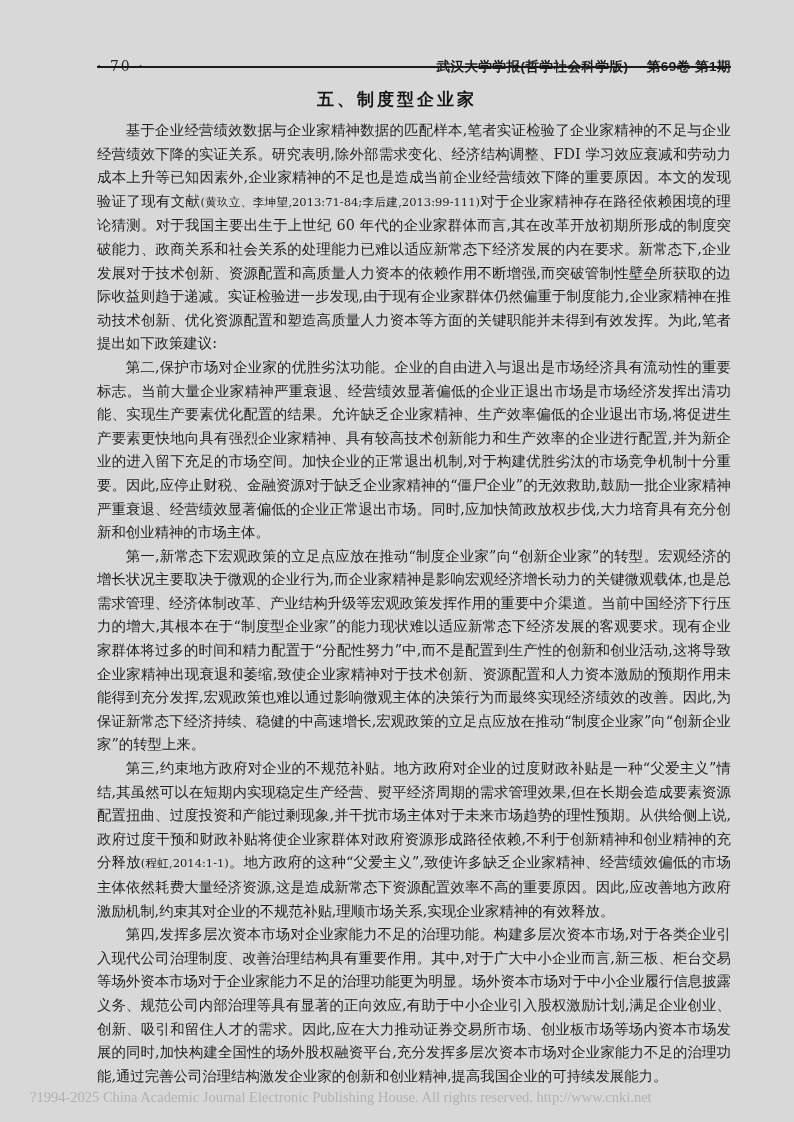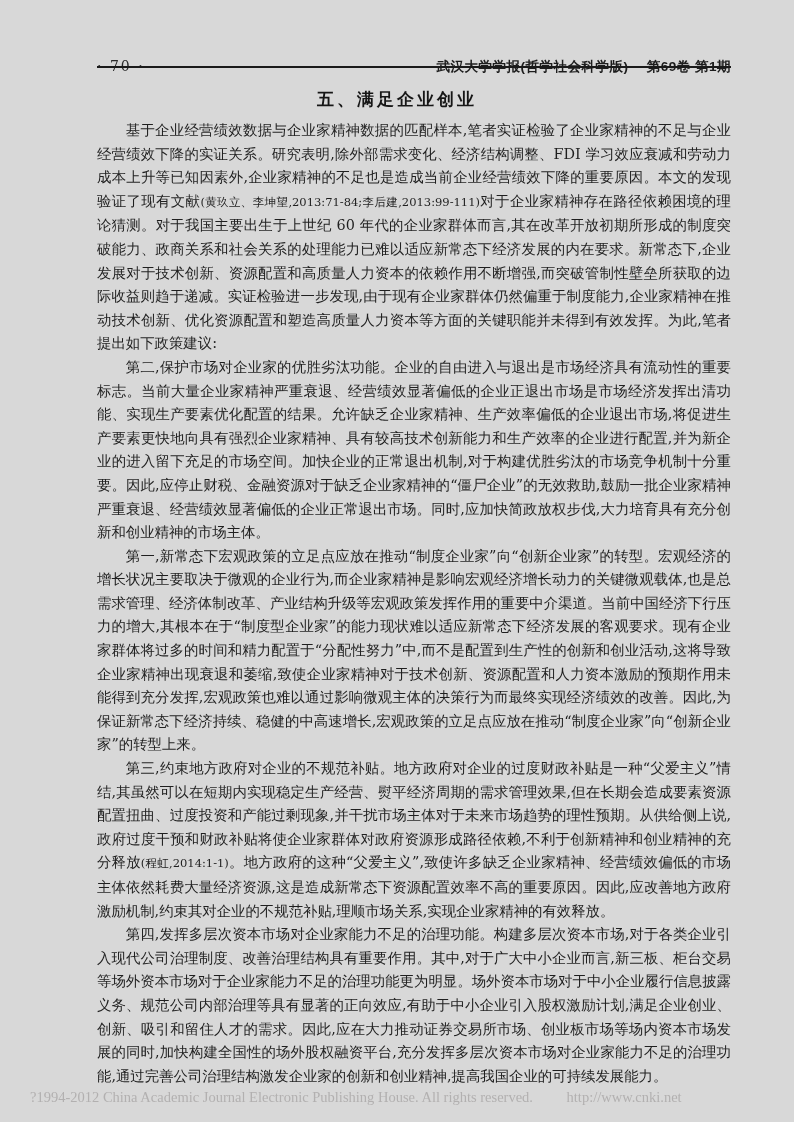--- a/index.html
+++ b/index.html
@@ -59,45 +59,45 @@
     letter-spacing: 0;
   }
   .footer {
     position: absolute;
     left: 30px; bottom: 16px;
     font-family: "Liberation Serif", serif;
     font-size: 14.5px;
     color: #b2b0b0;
     white-space: nowrap;
   }
-  .footer .url { margin-left: 30px; }
+  .footer .url { }
 </style>
 </head>
 <body>
 
 <div class="page">
 
   <div class="header">
     <span class="page-num">· 70 ·</span>
     <span class="journal-line">
       <span>武汉大学学报(哲学社会科学版)</span>
       <span class="vol">第69卷 第1期</span>
     </span>
   </div>
 
   <div class="rule"></div>
 
-  <div class="section-title">五、满足企业创业</div>
+  <div class="section-title">五、制度型企业家</div>
 
   <div class="article-body">
       <p><span>基于企业经营绩效数据与企业家精神数据的匹配样本,笔者实证检验了企业家精神的不足与企业经营绩效下降的实证关系。研究表明,除外部需求变化、经济结构调整、FDI 学习效应衰减和劳动力成本上升等已知因素外,企业家精神的不足也是造成当前企业经营绩效下降的重要原因。本文的发现验证了现有文献</span><span class="cite">(黄玖立、李坤望,2013:71-84;李后建,2013:99-111)</span><span>对于企业家精神存在路径依赖困境的理论猜测。对于我国主要出生于上世纪 60 年代的企业家群体而言,其在改革开放初期所形成的制度突破能力、政商关系和社会关系的处理能力已难以适应新常态下经济发展的内在要求。新常态下,企业发展对于技术创新、资源配置和高质量人力资本的依赖作用不断增强,而突破管制性壁垒所获取的边际收益则趋于递减。实证检验进一步发现,由于现有企业家群体仍然偏重于制度能力,企业家精神在推动技术创新、优化资源配置和塑造高质量人力资本等方面的关键职能并未得到有效发挥。为此,笔者提出如下政策建议:</span></p>
       <p><span>第二,保护市场对企业家的优胜劣汰功能。企业的自由进入与退出是市场经济具有流动性的重要标志。当前大量企业家精神严重衰退、经营绩效显著偏低的企业正退出市场是市场经济发挥出清功能、实现生产要素优化配置的结果。允许缺乏企业家精神、生产效率偏低的企业退出市场,将促进生产要素更快地向具有强烈企业家精神、具有较高技术创新能力和生产效率的企业进行配置,并为新企业的进入留下充足的市场空间。加快企业的正常退出机制,对于构建优胜劣汰的市场竞争机制十分重要。因此,应停止财税、金融资源对于缺乏企业家精神的“僵尸企业”的无效救助,鼓励一批企业家精神严重衰退、经营绩效显著偏低的企业正常退出市场。同时,应加快简政放权步伐,大力培育具有充分创新和创业精神的市场主体。</span></p>
       <p><span>第一,新常态下宏观政策的立足点应放在推动“制度企业家”向“创新企业家”的转型。宏观经济的增长状况主要取决于微观的企业行为,而企业家精神是影响宏观经济增长动力的关键微观载体,也是总需求管理、经济体制改革、产业结构升级等宏观政策发挥作用的重要中介渠道。当前中国经济下行压力的增大,其根本在于“制度型企业家”的能力现状难以适应新常态下经济发展的客观要求。现有企业家群体将过多的时间和精力配置于“分配性努力”中,而不是配置到生产性的创新和创业活动,这将导致企业家精神出现衰退和萎缩,致使企业家精神对于技术创新、资源配置和人力资本激励的预期作用未能得到充分发挥,宏观政策也难以通过影响微观主体的决策行为而最终实现经济绩效的改善。因此,为保证新常态下经济持续、稳健的中高速增长,宏观政策的立足点应放在推动“制度企业家”向“创新企业家”的转型上来。</span></p>
       <p><span>第三,约束地方政府对企业的不规范补贴。地方政府对企业的过度财政补贴是一种“父爱主义”情结,其虽然可以在短期内实现稳定生产经营、熨平经济周期的需求管理效果,但在长期会造成要素资源配置扭曲、过度投资和产能过剩现象,并干扰市场主体对于未来市场趋势的理性预期。从供给侧上说,政府过度干预和财政补贴将使企业家群体对政府资源形成路径依赖,不利于创新精神和创业精神的充分释放</span><span class="cite">(程虹,2014:1-1)</span><span>。地方政府的这种“父爱主义”,致使许多缺乏企业家精神、经营绩效偏低的市场主体依然耗费大量经济资源,这是造成新常态下资源配置效率不高的重要原因。因此,应改善地方政府激励机制,约束其对企业的不规范补贴,理顺市场关系,实现企业家精神的有效释放。</span></p>
       <p><span>第四,发挥多层次资本市场对企业家能力不足的治理功能。构建多层次资本市场,对于各类企业引入现代公司治理制度、改善治理结构具有重要作用。其中,对于广大中小企业而言,新三板、柜台交易等场外资本市场对于企业家能力不足的治理功能更为明显。场外资本市场对于中小企业履行信息披露义务、规范公司内部治理等具有显著的正向效应,有助于中小企业引入股权激励计划,满足企业创业、创新、吸引和留住人才的需求。因此,应在大力推动证券交易所市场、创业板市场等场内资本市场发展的同时,加快构建全国性的场外股权融资平台,充分发挥多层次资本市场对企业家能力不足的治理功能,通过完善公司治理结构激发企业家的创新和创业精神,提高我国企业的可持续发展能力。</span></p>
     </div>
 
   <div class="footer">
-    <span>?1994-2012 China Academic Journal Electronic Publishing House. All rights reserved.</span>
+    <span>?1994-2025 China Academic Journal Electronic Publishing House. All rights reserved.</span>
     <span class="url">http://www.cnki.net</span>
   </div>
 
 </div>
 
 </body></html>

